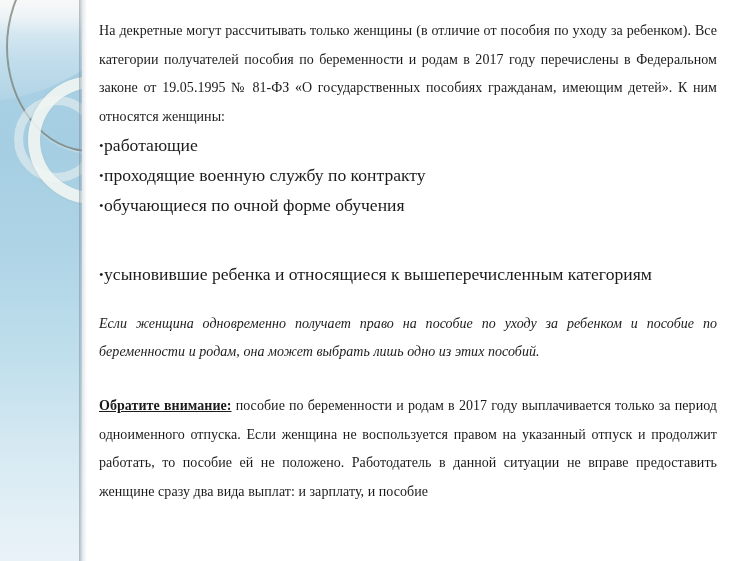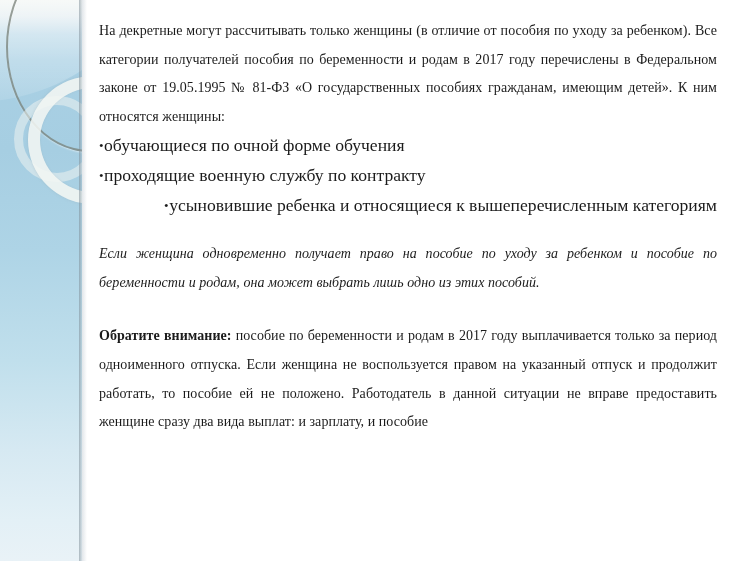--- a/index.html
+++ b/index.html
@@ -142,27 +142,27 @@
     line-height: 28.6px;
     text-align: justify;
     text-justify: inter-word;
   }
   .bullet-list li::before {
     content: "\2022";
     font-size: 13px;
     vertical-align: 1px;
     margin-right: 0.5px;
   }
-  .bullet-list li:last-child { text-align: right; }
+  .bullet-list li:last-child { text-align: left; margin-top: 40px; }
 
   .para-italic {
     font-style: italic;
     font-weight: 400;
   }
-  .lead-bold { font-weight: 700; }
+  .lead-bold { font-weight: 700; text-decoration: underline; }
 
   .spacer-sm { height: 20px; }
   .spacer-md { height: 25px; }
 </style>
 </head>
 <body>
 
 <div id="slide">
 
   <div id="sidebar">
@@ -173,22 +173,23 @@
     <div class="ring" id="ring-thick"></div>
     <div id="sidebar-edge"></div>
   </div>
   <div id="sidebar-edge-2"></div>
 
   <div id="content">
 
     <p class="para">На декретные могут рассчитывать только женщины (в отличие от пособия по уходу за ребенком). Все категории получателей пособия по беременности и родам в 2017 году перечислены в Федеральном законе от 19.05.1995 № 81-ФЗ «О государственных пособиях гражданам, имеющим детей». К ним относятся женщины:</p>
 
     <ul class="bullet-list">
+      <li>работающие</li>
+      <li>проходящие военную службу по контракту</li>
       <li>обучающиеся по очной форме обучения</li>
-      <li>проходящие военную службу по контракту</li>
       <li>усыновившие ребенка и относящиеся к вышеперечисленным категориям</li>
     </ul>
 
     <div class="spacer-sm"></div>
 
     <p class="para para-italic">Если женщина одновременно получает право на пособие по уходу за ребенком и пособие по беременности и родам, она может выбрать лишь одно из этих пособий.</p>
 
     <div class="spacer-md"></div>
 
     <p class="para"><span class="lead-bold">Обратите внимание:</span><span> пособие по беременности и родам в 2017 году выплачивается только за период одноименного отпуска. Если женщина не воспользуется правом на указанный отпуск и продолжит работать, то пособие ей не положено. Работодатель в данной ситуации не вправе предоставить женщине сразу два вида выплат: и зарплату, и пособие</span></p>

